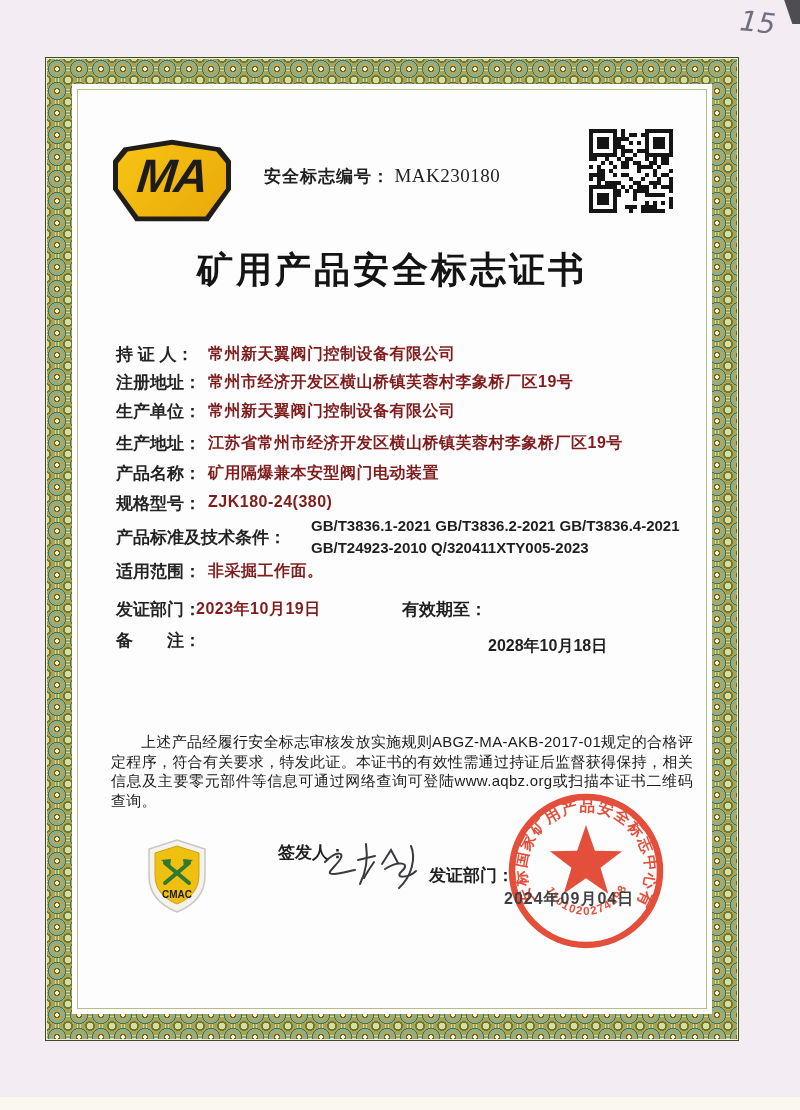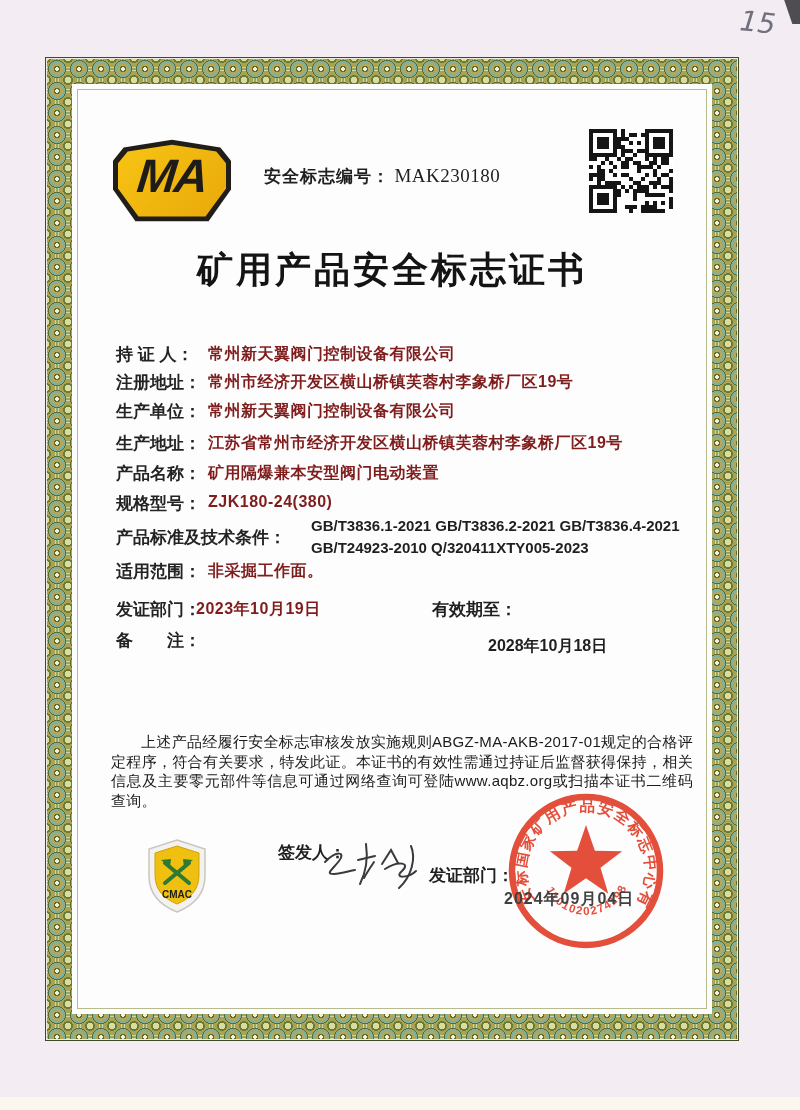--- a/index.html
+++ b/index.html
@@ -48,21 +48,21 @@
 
   .title{position:absolute;left:0;width:100%;top:162px;text-align:center;
     font-size:36px;font-weight:900;letter-spacing:3px;color:#141414;}
 
   
   .row{position:absolute;left:44px;white-space:nowrap;}
   .lab{font-size:17px;font-weight:700;color:#232323;display:inline-block;}
   .val{position:absolute;left:92px;top:1px;font-size:16px;font-weight:700;color:#7f1d1d;
     font-family:"Liberation Sans","DejaVu Sans",sans-serif;letter-spacing:.5px;}
   .val-std{position:absolute;left:195px;font-size:15px;font-weight:700;letter-spacing:0;}
-  .dates .lab2{position:absolute;left:286px;top:0;font-size:17px;font-weight:700;margin-left:30px;}
+  .dates .lab2{position:absolute;left:286px;top:0;font-size:17px;font-weight:700;}
   .dates .val3{position:absolute;left:372px;top:1px;font-size:16px;font-weight:700;margin-top:37px;}
 
   .statement{position:absolute;left:39px;top:648px;width:582px;
     font-size:15px;font-weight:400;line-height:19.5px;text-align:justify;
     text-indent:2em;color:#1b1b1b;letter-spacing:.3px;}
 
   
   .cmac{position:absolute;left:74px;top:755px;}
   .signer-label{position:absolute;left:206px;top:757px;font-size:17px;font-weight:700;}
   .signature{position:absolute;left:247px;top:752px;}

